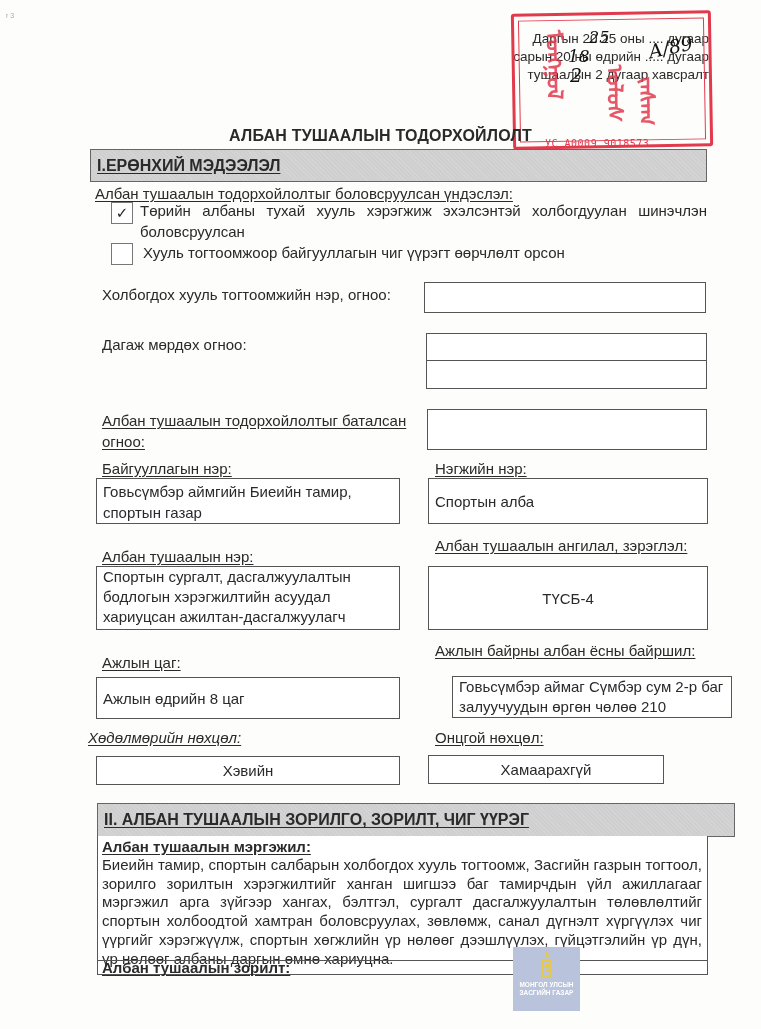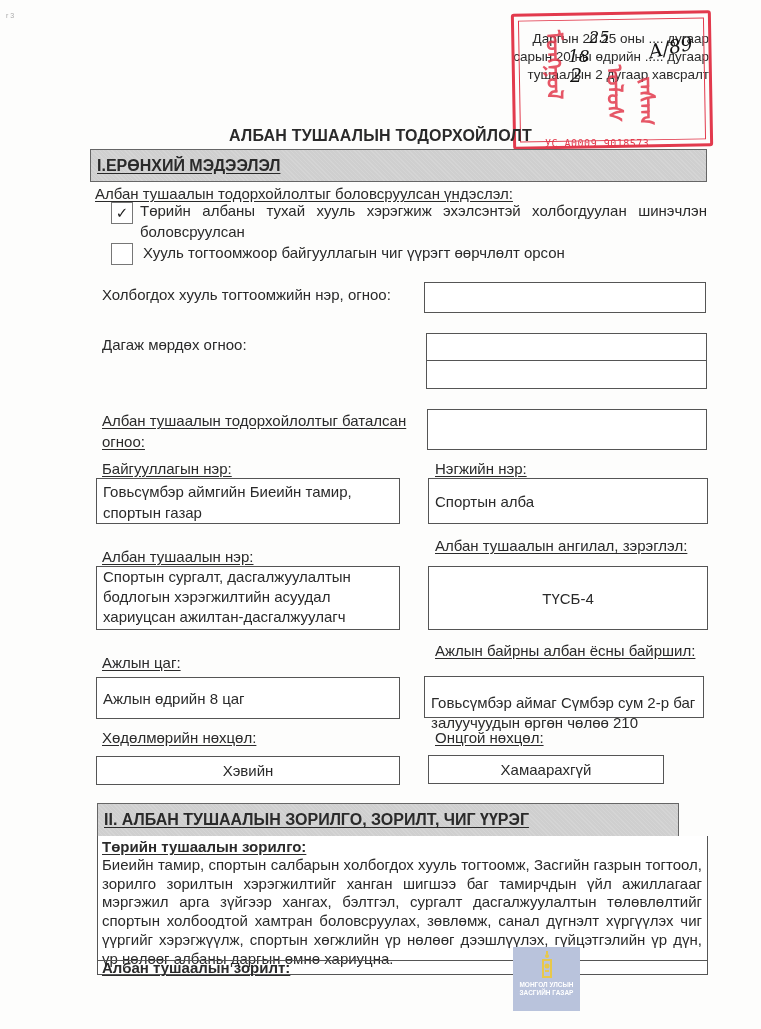--- a/index.html
+++ b/index.html
@@ -158,37 +158,37 @@
   <div>хариуцсан ажилтан-дасгалжуулагч</div>
 </div>
 
 <div class="label u" style="left:435px;top:535px;">Албан тушаалын ангилал, зэрэглэл:</div>
 <div class="box center" style="left:428px;top:566px;width:280px;height:64px;">ТҮСБ-4</div>
 
 <div class="label u" style="left:102px;top:652px;">Ажлын цаг:</div>
 <div class="box left" style="left:96px;top:677px;width:304px;height:42px;">Ажлын өдрийн 8 цаг</div>
 
 <div class="label u" style="left:435px;top:640px;">Ажлын байрны албан ёсны байршил:</div>
-<div class="box top" style="left:424px;top:676px;width:280px;height:42px;padding-top:16px;line-height:20px;">
+<div class="box top" style="left:452px;top:676px;width:280px;height:42px;padding-top:0px;line-height:20px;">
   <div>Говьсүмбэр аймаг Сүмбэр сум 2-р баг</div>
   <div>залуучуудын өргөн чөлөө 210</div>
 </div>
 
-<div class="label u" style="left:102px;top:727px;">Хөдөлмөрийн нөхцөл:</div>
+<div class="label u" style="left:88px;top:727px;font-style:italic;">Хөдөлмөрийн нөхцөл:</div>
 <div class="box center" style="left:96px;top:756px;width:304px;height:29px;">Хэвийн</div>
 
 <div class="label u" style="left:435px;top:727px;">Онцгой нөхцөл:</div>
 <div class="box center" style="left:428px;top:755px;width:236px;height:29px;">Хамаарахгүй</div>
 
-<div class="section-head" style="left:97px;top:803px;width:582px;height:34px;">
+<div class="section-head" style="left:97px;top:803px;width:638px;height:34px;">
   <span class="u">II. АЛБАН ТУШААЛЫН ЗОРИЛГО, ЗОРИЛТ, ЧИГ ҮҮРЭГ</span>
 </div>
 
 <div class="sec2">
-  <div class="sec2-goal-label u">Төрийн тушаалын зорилго:</div>
+  <div class="sec2-goal-label u">Албан тушаалын мэргэжил:</div>
   <div class="sec2-goal-text">Биеийн тамир, спортын салбарын холбогдох хууль тогтоомж, Засгийн газрын тогтоол, зорилго зорилтын хэрэгжилтийг ханган шигшээ баг тамирчдын үйл ажиллагааг мэргэжил арга зүйгээр хангах, бэлтгэл, сургалт дасгалжуулалтын төлөвлөлтийг спортын холбоодтой хамтран боловсруулах, зөвлөмж, санал дүгнэлт хүргүүлэх чиг үүргийг хэрэгжүүлж, спортын хөгжлийн үр нөлөөг дээшлүүлэх, гүйцэтгэлийн үр дүн, үр нөлөөг албаны даргын өмнө хариуцна.</div>
   <div class="sec2-divider"></div>
   <div class="sec2-obj-label u">Албан тушаалын зорилт:</div>
 </div>
 
 <div class="emblem">
   <svg class="emblem-soyombo" viewBox="0 0 12 28">
     <rect x="5" y="0" width="2" height="3" fill="#e8c84a"></rect>
     <circle cx="6" cy="5" r="2" fill="#e8c84a"></circle>
     <rect x="1" y="8" width="10" height="2" fill="#e8c84a"></rect>

